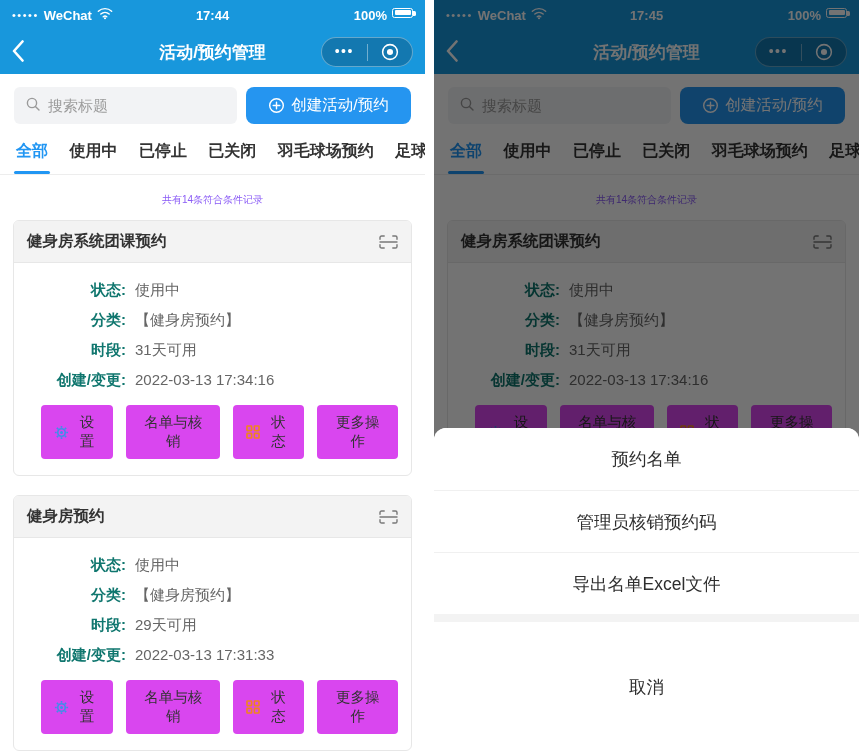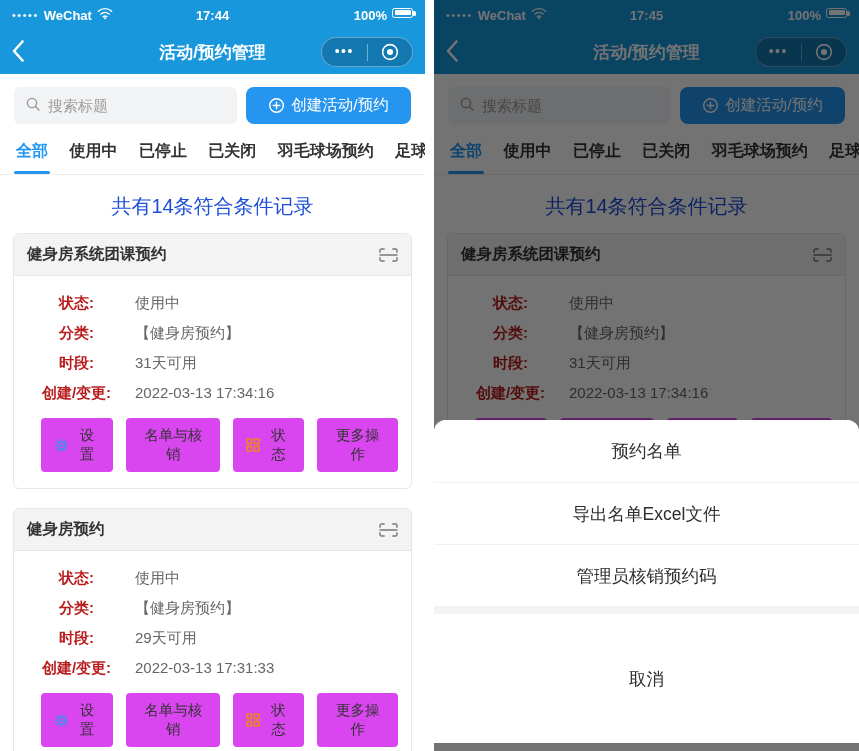--- a/index.html
+++ b/index.html
@@ -40,40 +40,40 @@
                 display:flex; align-items:center; justify-content:center; gap:6px; cursor:pointer; font-family:inherit; }
 
   
   .tabs { margin-top:6px; padding-left:16px; white-space:nowrap; overflow:hidden; border-bottom:1px solid #ededed; }
   .tab { display:inline-block; position:relative; margin-right:17px; padding:11px 0 12px; font-size:16px;
          font-weight:700; color:#333; cursor:pointer; }
   .tab.active { color:#2196F3; }
   .tab.active::after { content:""; position:absolute; left:-2px; right:-2px; bottom:0; height:3px;
                        background:#2196F3; border-radius:2px; }
 
-  .count { text-align:center; color:#1d4ed8; font-size:20px; margin:18px 0 13px; }
+  .count { text-align:center; color:#8b5cf6; font-size:10px; margin:18px 0 13px; }
 
   
   .card { margin:0 13px 19px; border:1px solid #E7E7E7; border-radius:6px; background:#fff; }
   .card-header { background:#F3F3F3; border-bottom:1px solid #E7E7E7; border-radius:5px 5px 0 0;
                  padding:10px 13px; display:flex; align-items:center; justify-content:space-between; }
   .card-title { font-size:15.5px; font-weight:700; color:#333;font-family:Liberation Mono, monospace; }
   .scan-btn { display:flex; align-items:center; cursor:pointer; }
   .card-body { padding:7px 13px 13px; }
   .field { display:flex; align-items:baseline; margin:11px 0; font-size:15px; }
-  .flabel { min-width:99px; text-align:center; font-weight:700; color:#b91c1c; flex:0 0 auto; }
+  .flabel { min-width:99px; text-align:right; font-weight:700; color:#0f766e; flex:0 0 auto; }
   .fvalue { margin-left:9px; color:#666; }
   .card-actions { display:flex; gap:13px; margin:15px 0 3px 14px; }
   .abtn { background:#d946ef; border:none; border-radius:4px; padding:8px 13px; font-size:14.5px; color:#333;
           display:flex; align-items:center; gap:5px; cursor:pointer; font-family:inherit; }
   .card-body.stub { padding:7px 13px; height:16px; }
 
   
   .overlay { position:absolute; inset:0; background:rgba(0,0,0,0.55); z-index:5; }
-  .action-sheet { position:absolute; left:0; right:0; bottom:8px; height:323px; z-index:6; background:#fff;
+  .action-sheet { position:absolute; left:0; right:0; bottom:0; height:323px; z-index:6; background:#fff;
                   border-radius:12px 12px 0 0; overflow:hidden; display:flex; flex-direction:column; }
   .sheet-item { height:62px; display:flex; align-items:center; justify-content:center; font-size:17.5px;
                 color:#2E2E2E; cursor:pointer; background:#fff; }
   .sheet-item + .sheet-item { border-top:1px solid #F0F0F0; }
   .sheet-gap { height:8px; background:#F3F3F3; }
   .sheet-cancel { flex:1; display:flex; align-items:center; justify-content:center; font-size:17.5px;
                   color:#2E2E2E; cursor:pointer; background:#fff; }
 </style>
 </head>
 <body>
@@ -431,20 +431,20 @@
             </svg>
           </span>
       </div>
       <div class="card-body stub"></div>
     </div>
 
     <div class="overlay"></div>
 
     <div class="action-sheet">
       <div class="sheet-item">预约名单</div>
+      <div class="sheet-item">管理员核销预约码</div>
       <div class="sheet-item">导出名单Excel文件</div>
-      <div class="sheet-item">管理员核销预约码</div>
       <div class="sheet-gap"></div>
       <div class="sheet-cancel">取消</div>
     </div>
 
   </div>
 </div>
 
 </body></html>

